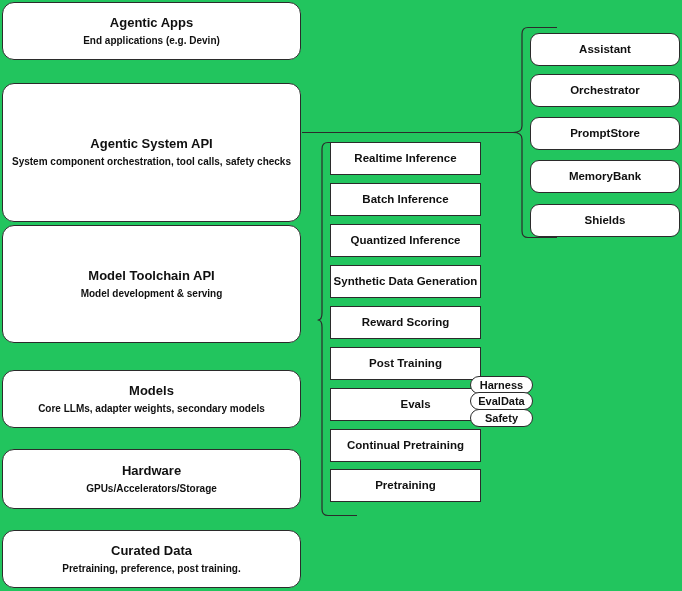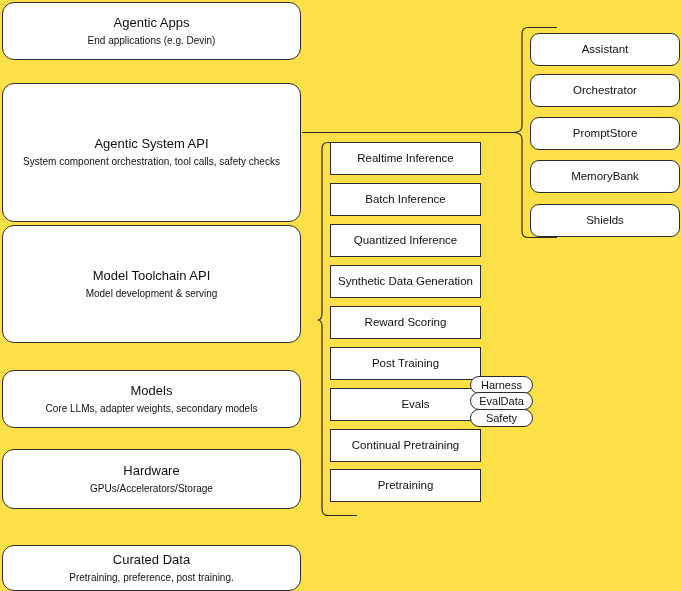--- a/index.html
+++ b/index.html
@@ -11,21 +11,22 @@
   body {
     font-family: "Liberation Sans", sans-serif;
     color: #000000;
     -webkit-font-smoothing: antialiased;
   }
   #canvas {
     position: relative;
     width: 682px;
     height: 591px;
     overflow: hidden;
-    background: #fde047;
+    background: #22c55e;
+    font-weight: bold;
   }
 
   
   .box {
     position: absolute;
     box-sizing: border-box;
     border: 1.2px solid #2b2b2b;
     border-radius: 11px;
     background: #ffffff;
     display: flex;
@@ -135,21 +136,21 @@
   <div class="box layer-box" style="top:370px; height:58px;">
     <div class="title">Models</div>
     <div class="subtitle">Core LLMs, adapter weights, secondary models</div>
   </div>
 
   <div class="box layer-box" style="top:449px; height:60px;">
     <div class="title">Hardware</div>
     <div class="subtitle">GPUs/Accelerators/Storage</div>
   </div>
 
-  <div class="box layer-box" style="top:545px; height:46px;">
+  <div class="box layer-box" style="top:530px; height:58px;">
     <div class="title">Curated Data</div>
     <div class="subtitle">Pretraining, preference, post training.</div>
   </div>
 
   <svg class="connector" viewBox="0 0 682 591" width="682" height="591">
 
     <line x1="302" y1="132.5" x2="513" y2="132.5"></line>
 
     <path d="M 557 27.5
              L 528 27.5

